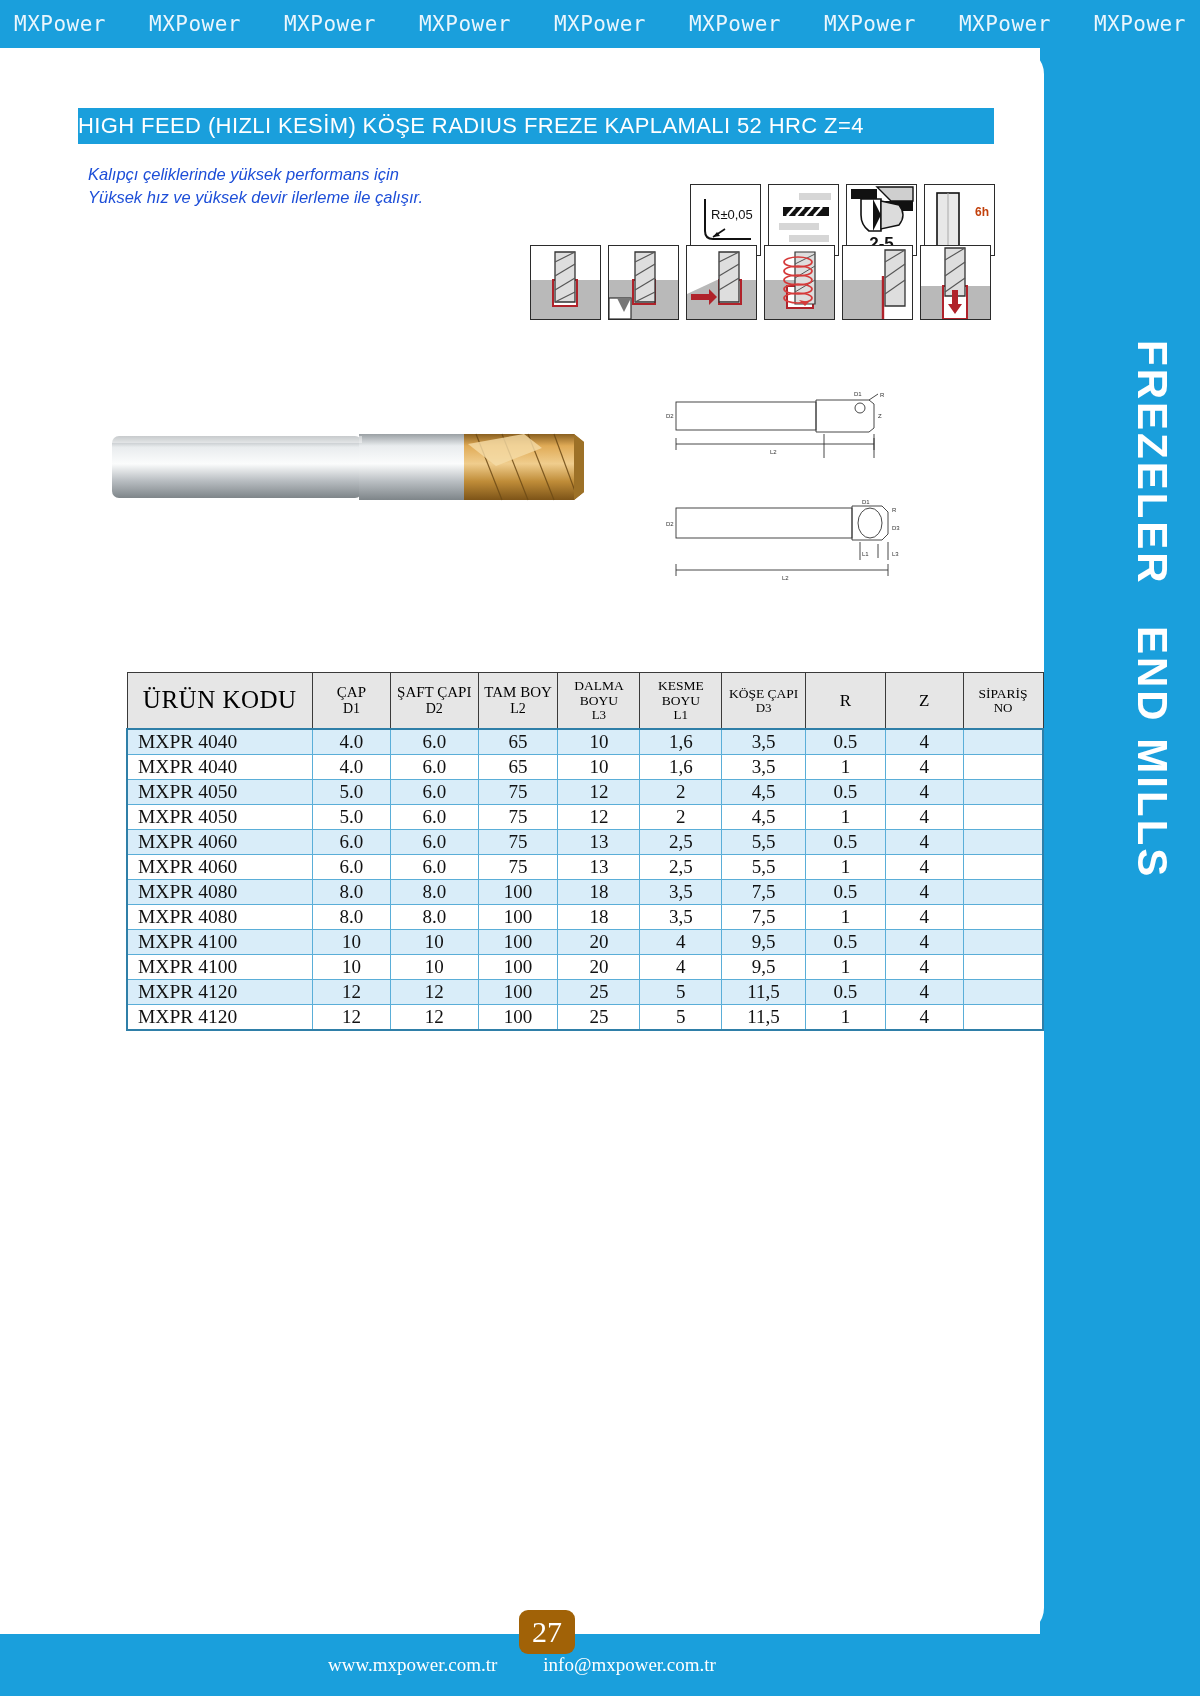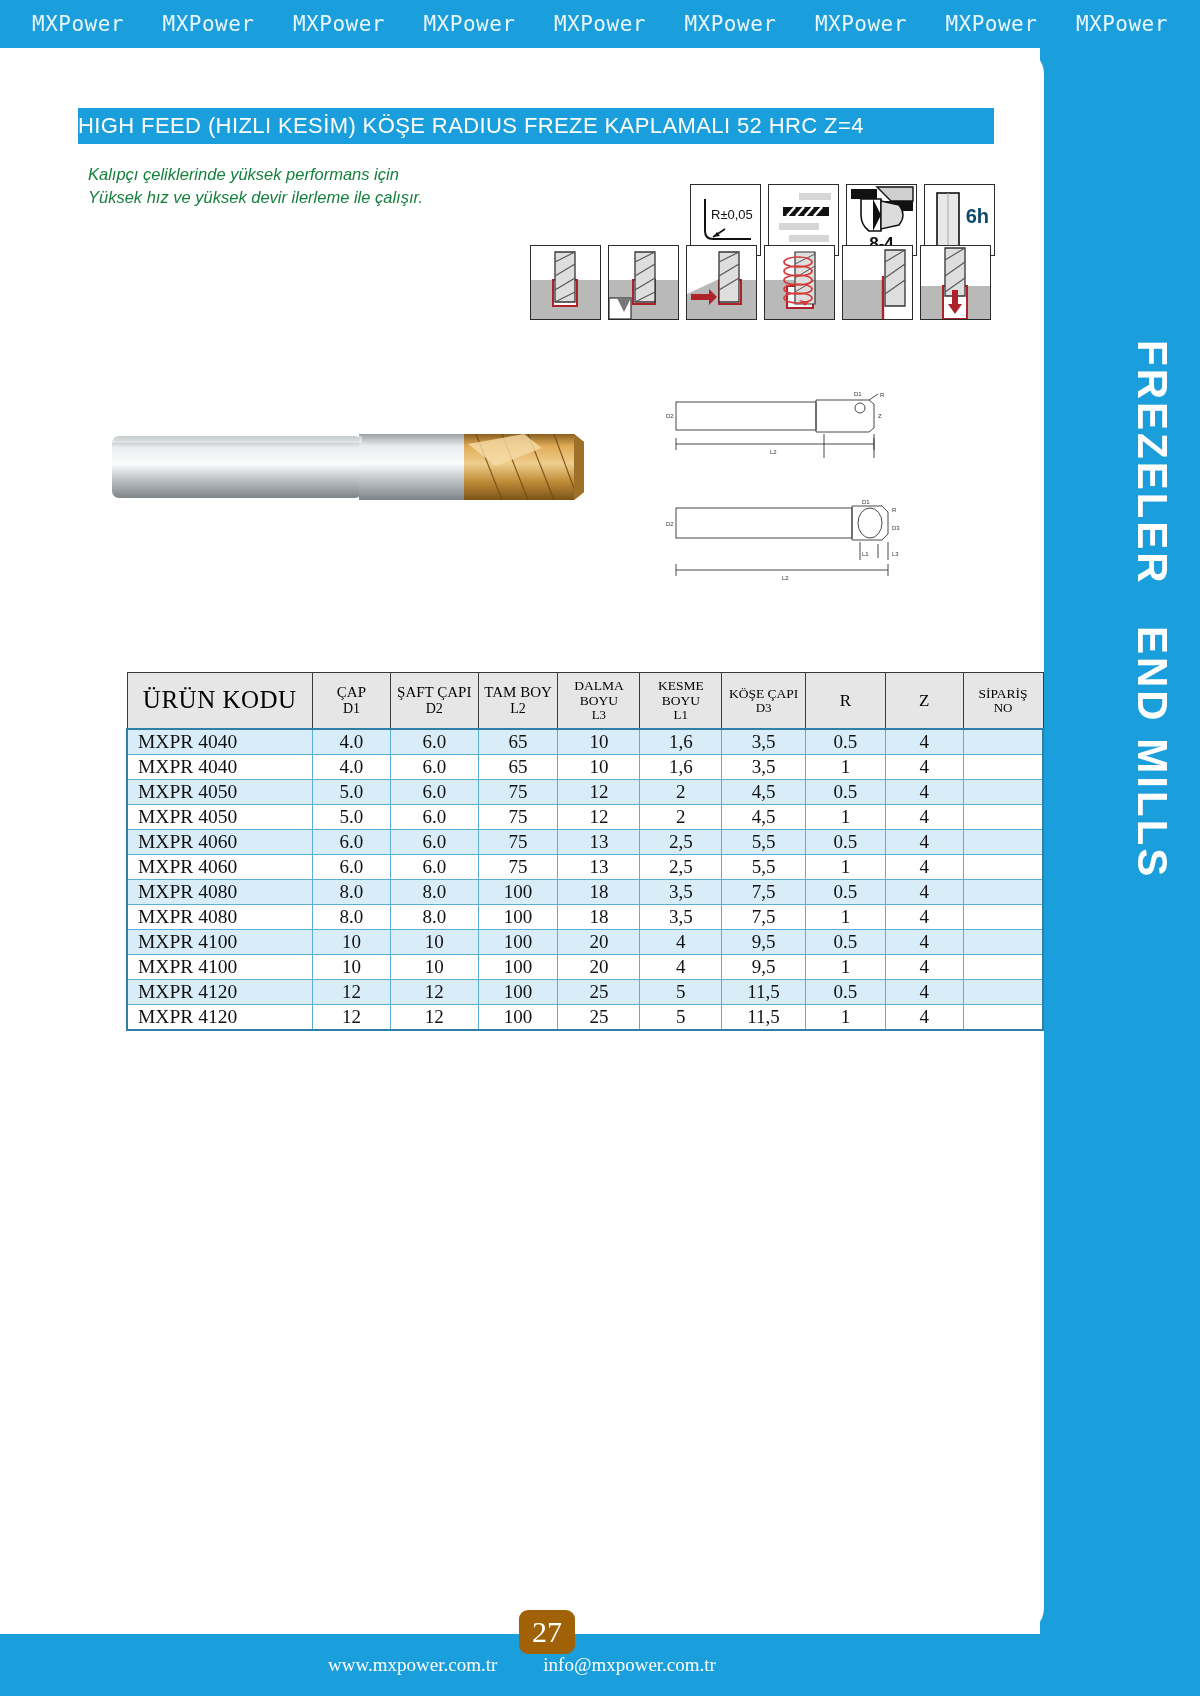--- a/index.html
+++ b/index.html
@@ -9,21 +9,21 @@
     font-family: "Liberation Sans", sans-serif;
     overflow: hidden;
   }
   .page { position: relative; width: 1200px; height: 1696px; background: #fff; }
 
   
   .topstrip {
     position: absolute; left: 0; top: 0; width: 1200px; height: 48px;
     background: #1a9fdc;
     display: flex; align-items: center; justify-content: space-between;
-    padding: 0 32px;
+    padding: 0 14px;
   }
   .topstrip .brand {
     color: #eaf6fd; font-family: "DejaVu Sans Mono", monospace;
     font-size: 21px; letter-spacing: 0.5px; white-space: nowrap;
   }
 
   
   .right-rail {
     position: absolute; right: 0; top: 48px; width: 160px; height: 1586px;
     background: #1a9fdc;
@@ -46,42 +46,42 @@
   .titlebar {
     position: absolute; left: 78px; top: 108px; width: 916px; height: 36px;
     background: #1a9fdc; color: #fff;
     display: flex; align-items: center; 
     font-size: 22px; letter-spacing: 0.4px; white-space: nowrap;
   }
 
   
   .desc {
     position: absolute; left: 88px; top: 163px; width: 420px;
-    font-style: italic; font-size: 16.5px; color: #15803d; line-height: 1.42;
+    font-style: italic; font-size: 16.5px; color: #1d4ed8; line-height: 1.42;
   }
 
   
   .icon-row-top { position: absolute; left: 690px; top: 184px; display: flex; gap: 7px; }
   .icon-row-bot { position: absolute; left: 530px; top: 245px; display: flex; gap: 7px; }
   .ibox {
     width: 71px; height: 72px; border: 1.4px solid #2b2b2b; background: #fff;
     position: relative; overflow: hidden;
   }
   .ibox.op { width: 71px; height: 75px; }
   .ibox .cap {
     position: absolute; bottom: 1px; left: 0; width: 100%;
     text-align: center; font-size: 17px; font-weight: 700; color: #111;
   }
   .ibox .rtxt {
     position: absolute; left: 20px; top: 22px;
     font-size: 13px; color: #111; white-space: nowrap;
   }
   .ibox .sixh {
     position: absolute; right: 5px; top: 20px;
-    font-size: 20px; font-weight: 700; color: #0c4a6e;
+    font-size: 12px; font-weight: 700; color: #c2410c;
   }
 
   
   .photo { position: absolute; left: 104px; top: 404px; width: 500px; height: 130px; }
 
   
   .draw1 { position: absolute; left: 664px; top: 388px; width: 250px; height: 90px; }
   .draw2 { position: absolute; left: 664px; top: 498px; width: 250px; height: 100px; }
 
   
@@ -187,21 +187,21 @@
 
     <div class="ibox">
       <svg width="69" height="70" viewBox="0 0 69 70">
         <path d="M4 4 L30 4 L30 14 L4 14 Z" fill="#111"></path>
         <path d="M30 2 L66 2 L66 16 L44 16 Z" fill="#cfcfcf" stroke="#111" stroke-width="1.4"></path>
         <path d="M38 16 L66 16 L66 26 L40 26 Z" fill="#111"></path>
         <path d="M14 14 L34 14 L34 46 L22 46 Q14 40 14 30 Z" fill="#fff" stroke="#111" stroke-width="1.6"></path>
         <path d="M34 16 L52 20 Q60 30 52 40 L34 44 Z" fill="#dcdcdc" stroke="#111" stroke-width="1.4"></path>
         <path d="M26 14 L34 30 L26 46 Z" fill="#111"></path>
       </svg>
-      <span class="cap">8-4</span>
+      <span class="cap">2-5</span>
     </div>
 
     <div class="ibox">
       <svg width="69" height="70" viewBox="0 0 69 70">
         <rect x="12" y="8" width="22" height="54" fill="#e8e8e8" stroke="#111" stroke-width="1.6"></rect>
         <line x1="23" y1="8" x2="23" y2="62" stroke="#aaa" stroke-width="1"></line>
       </svg>
       <span class="sixh">6h</span>
     </div>
   </div>

